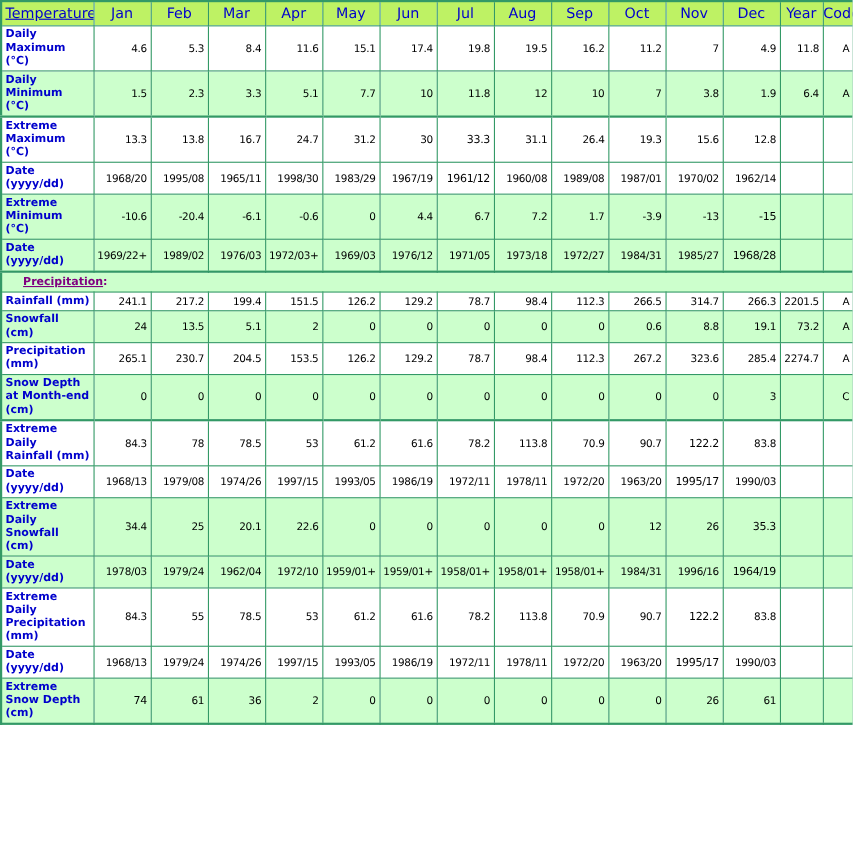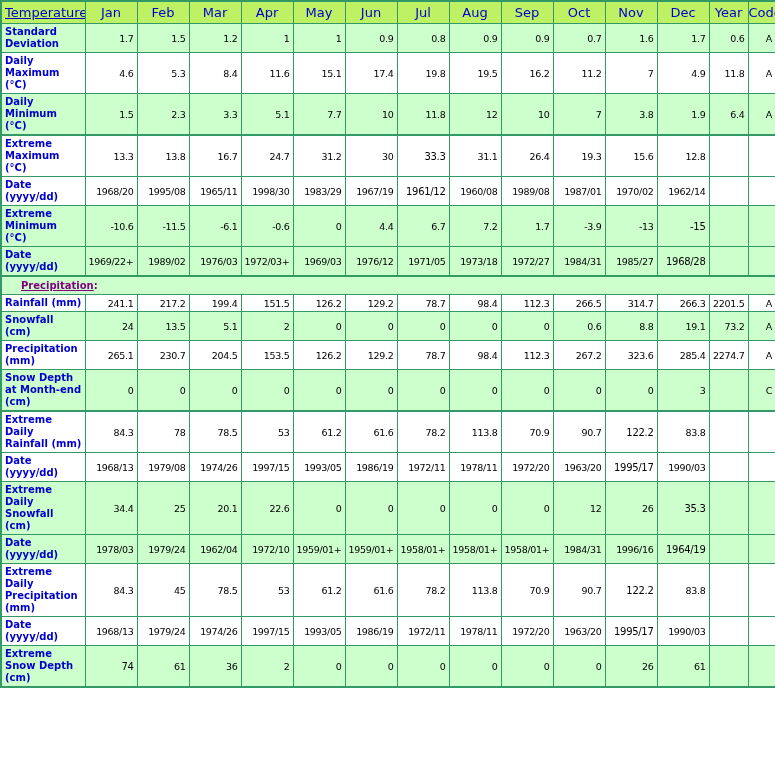--- a/index.html
+++ b/index.html
@@ -83,38 +83,20 @@
         <th>Aug</th>
         <th>Sep</th>
         <th>Oct</th>
         <th>Nov</th>
         <th>Dec</th>
         <th>Year</th>
         <th>Code</th>
       </tr>
     </thead>
   <tbody>
-      <tr class="g">
-        <td class="row-label">Standard
-Deviation</td>
-        <td class="val">1.7</td>
-        <td class="val">1.5</td>
-        <td class="val">1.2</td>
-        <td class="val">1</td>
-        <td class="val">1</td>
-        <td class="val">0.9</td>
-        <td class="val">0.8</td>
-        <td class="val">0.9</td>
-        <td class="val">0.9</td>
-        <td class="val">0.7</td>
-        <td class="val">1.6</td>
-        <td class="val">1.7</td>
-        <td class="val">0.6</td>
-        <td class="val">A</td>
-      </tr>
       <tr class="w">
         <td class="row-label">Daily
 Maximum
 (°C)</td>
         <td class="val">4.6</td>
         <td class="val">5.3</td>
         <td class="val">8.4</td>
         <td class="val">11.6</td>
         <td class="val">15.1</td>
         <td class="val">17.4</td>
@@ -181,21 +163,21 @@
         <td class="val">1970/02</td>
         <td class="val">1962/14</td>
         <td class="val"></td>
         <td class="val"></td>
       </tr>
       <tr class="g">
         <td class="row-label">Extreme
 Minimum
 (°C)</td>
         <td class="val">-10.6</td>
-        <td class="val">-11.5</td>
+        <td class="val">-20.4</td>
         <td class="val">-6.1</td>
         <td class="val">-0.6</td>
         <td class="val">0</td>
         <td class="val">4.4</td>
         <td class="val">6.7</td>
         <td class="val">7.2</td>
         <td class="val">1.7</td>
         <td class="val">-3.9</td>
         <td class="val">-13</td>
         <td class="val b">-15</td>
@@ -366,21 +348,21 @@
         <td class="val">1996/16</td>
         <td class="val b">1964/19</td>
         <td class="val"></td>
         <td class="val"></td>
       </tr>
       <tr class="w">
         <td class="row-label">Extreme Daily
 Precipitation
 (mm)</td>
         <td class="val">84.3</td>
-        <td class="val">45</td>
+        <td class="val">55</td>
         <td class="val">78.5</td>
         <td class="val">53</td>
         <td class="val">61.2</td>
         <td class="val">61.6</td>
         <td class="val">78.2</td>
         <td class="val">113.8</td>
         <td class="val">70.9</td>
         <td class="val">90.7</td>
         <td class="val b">122.2</td>
         <td class="val">83.8</td>

